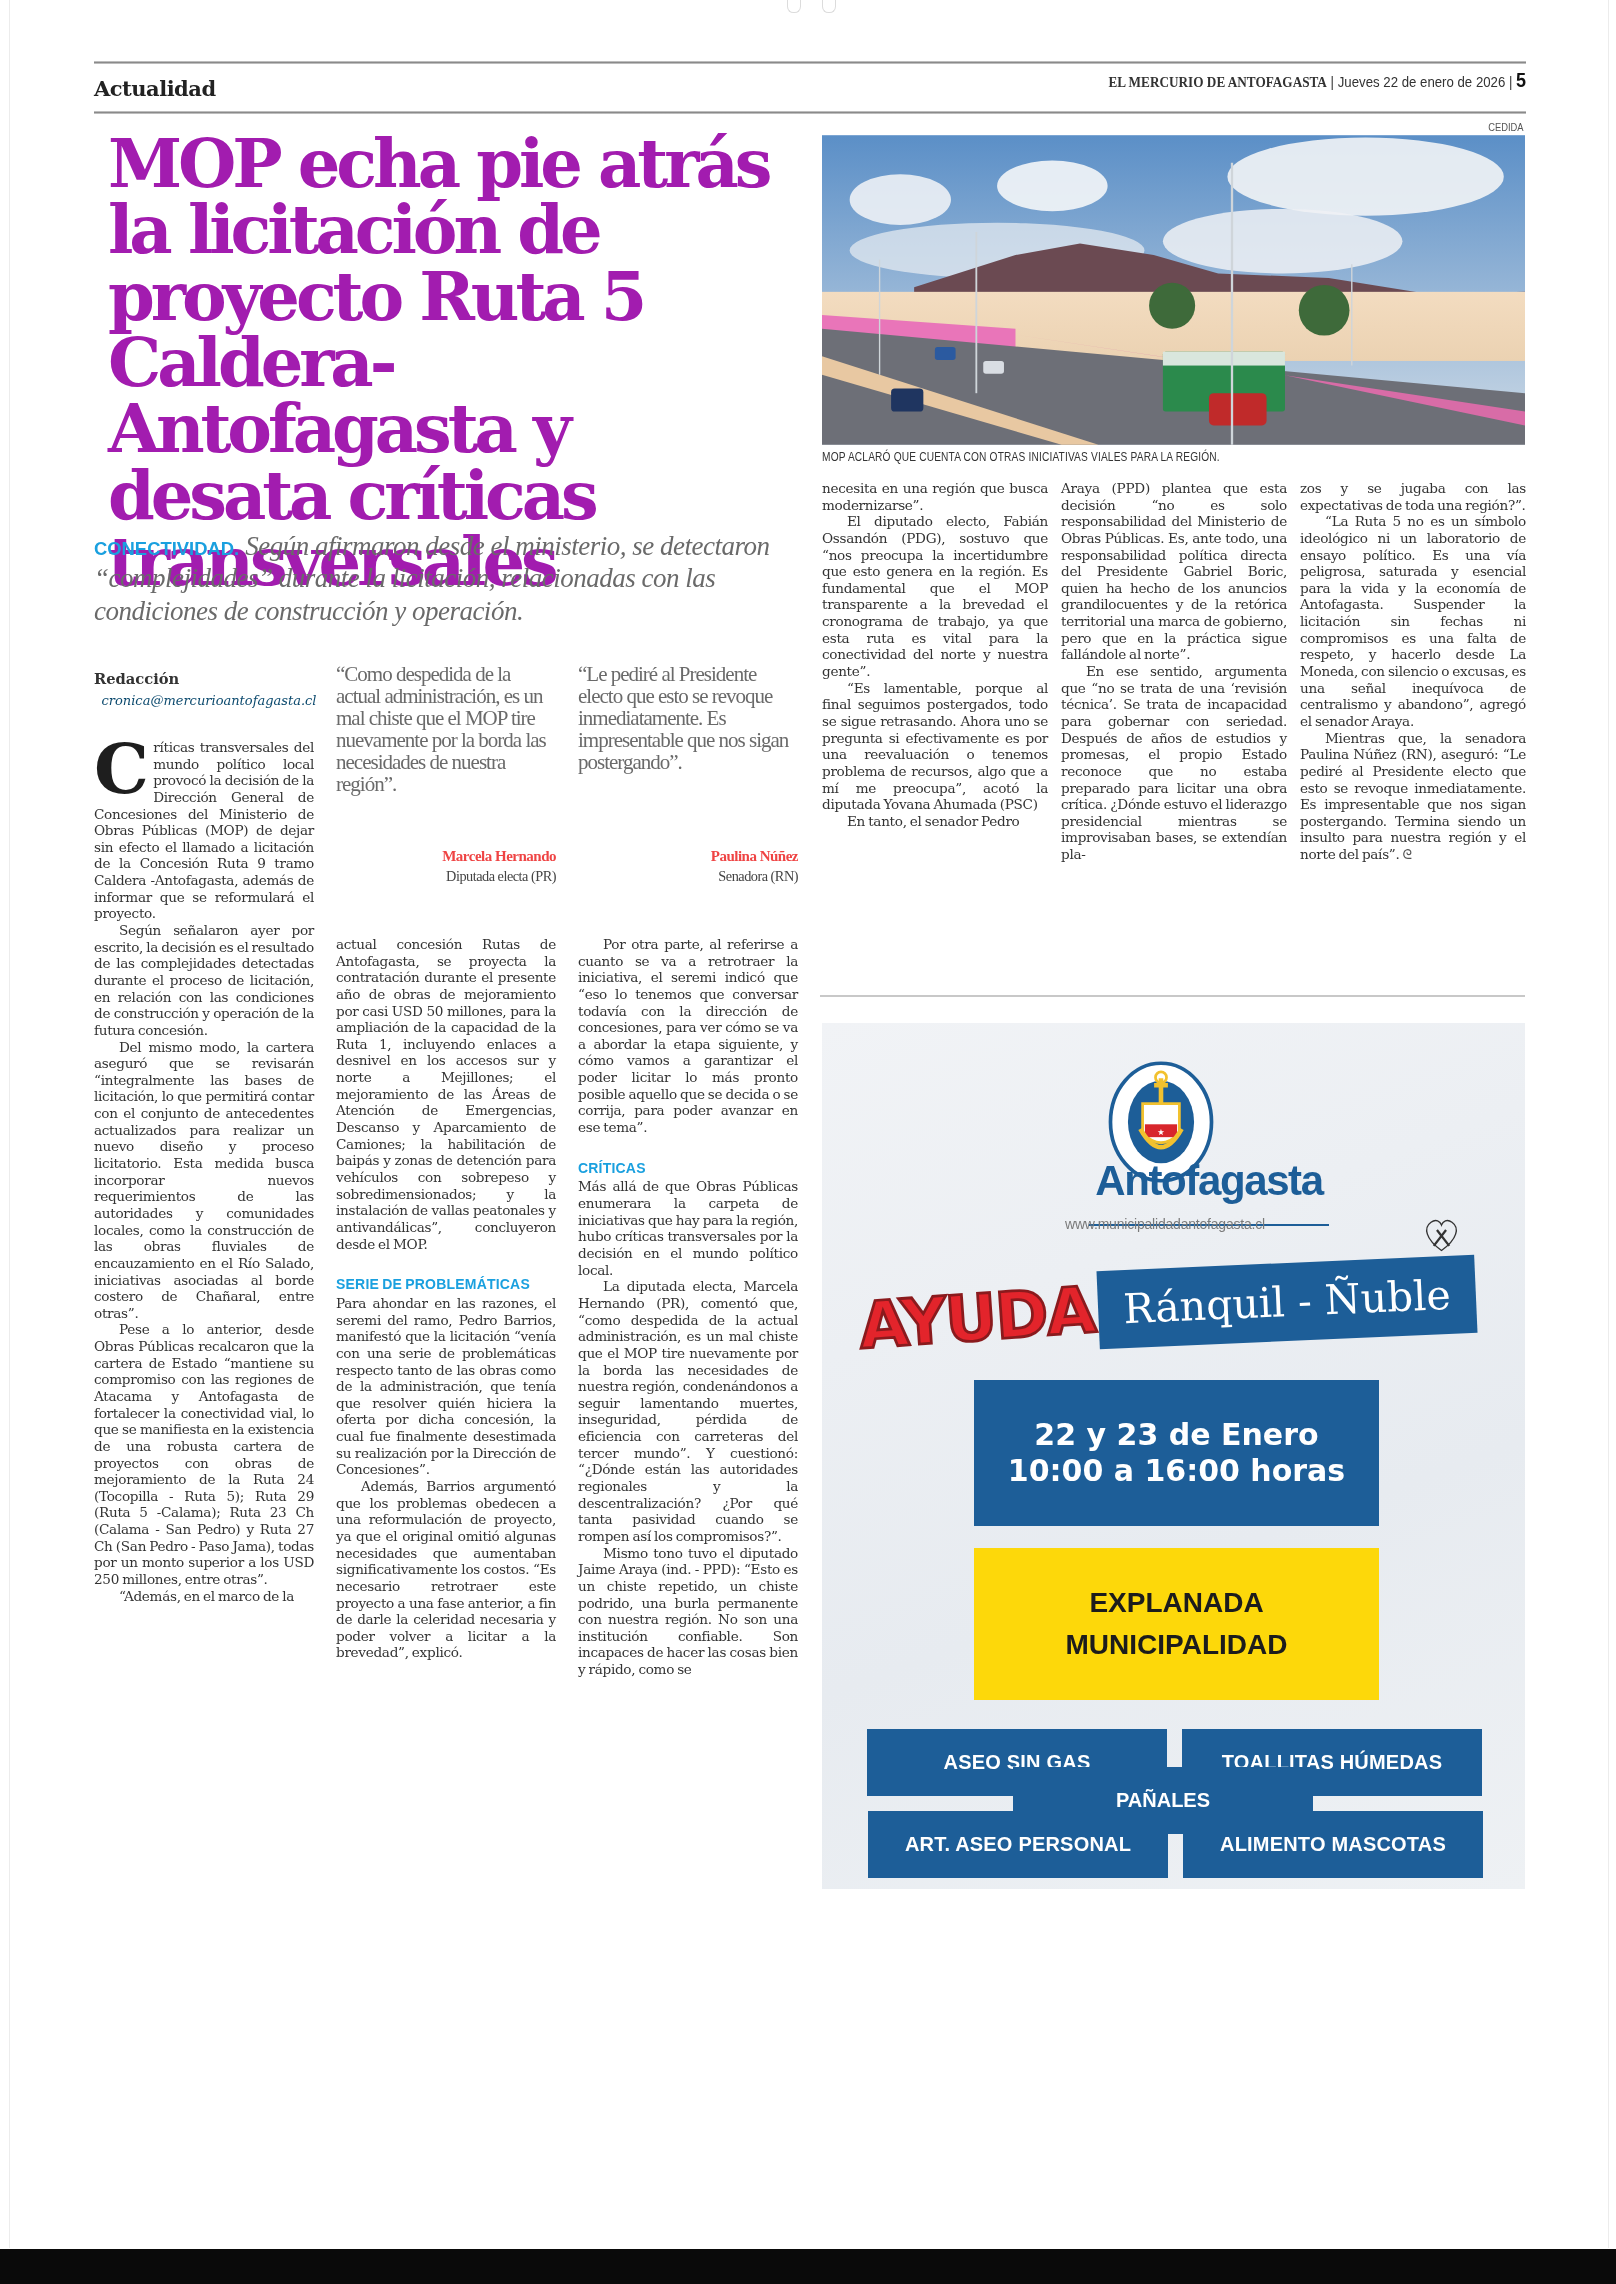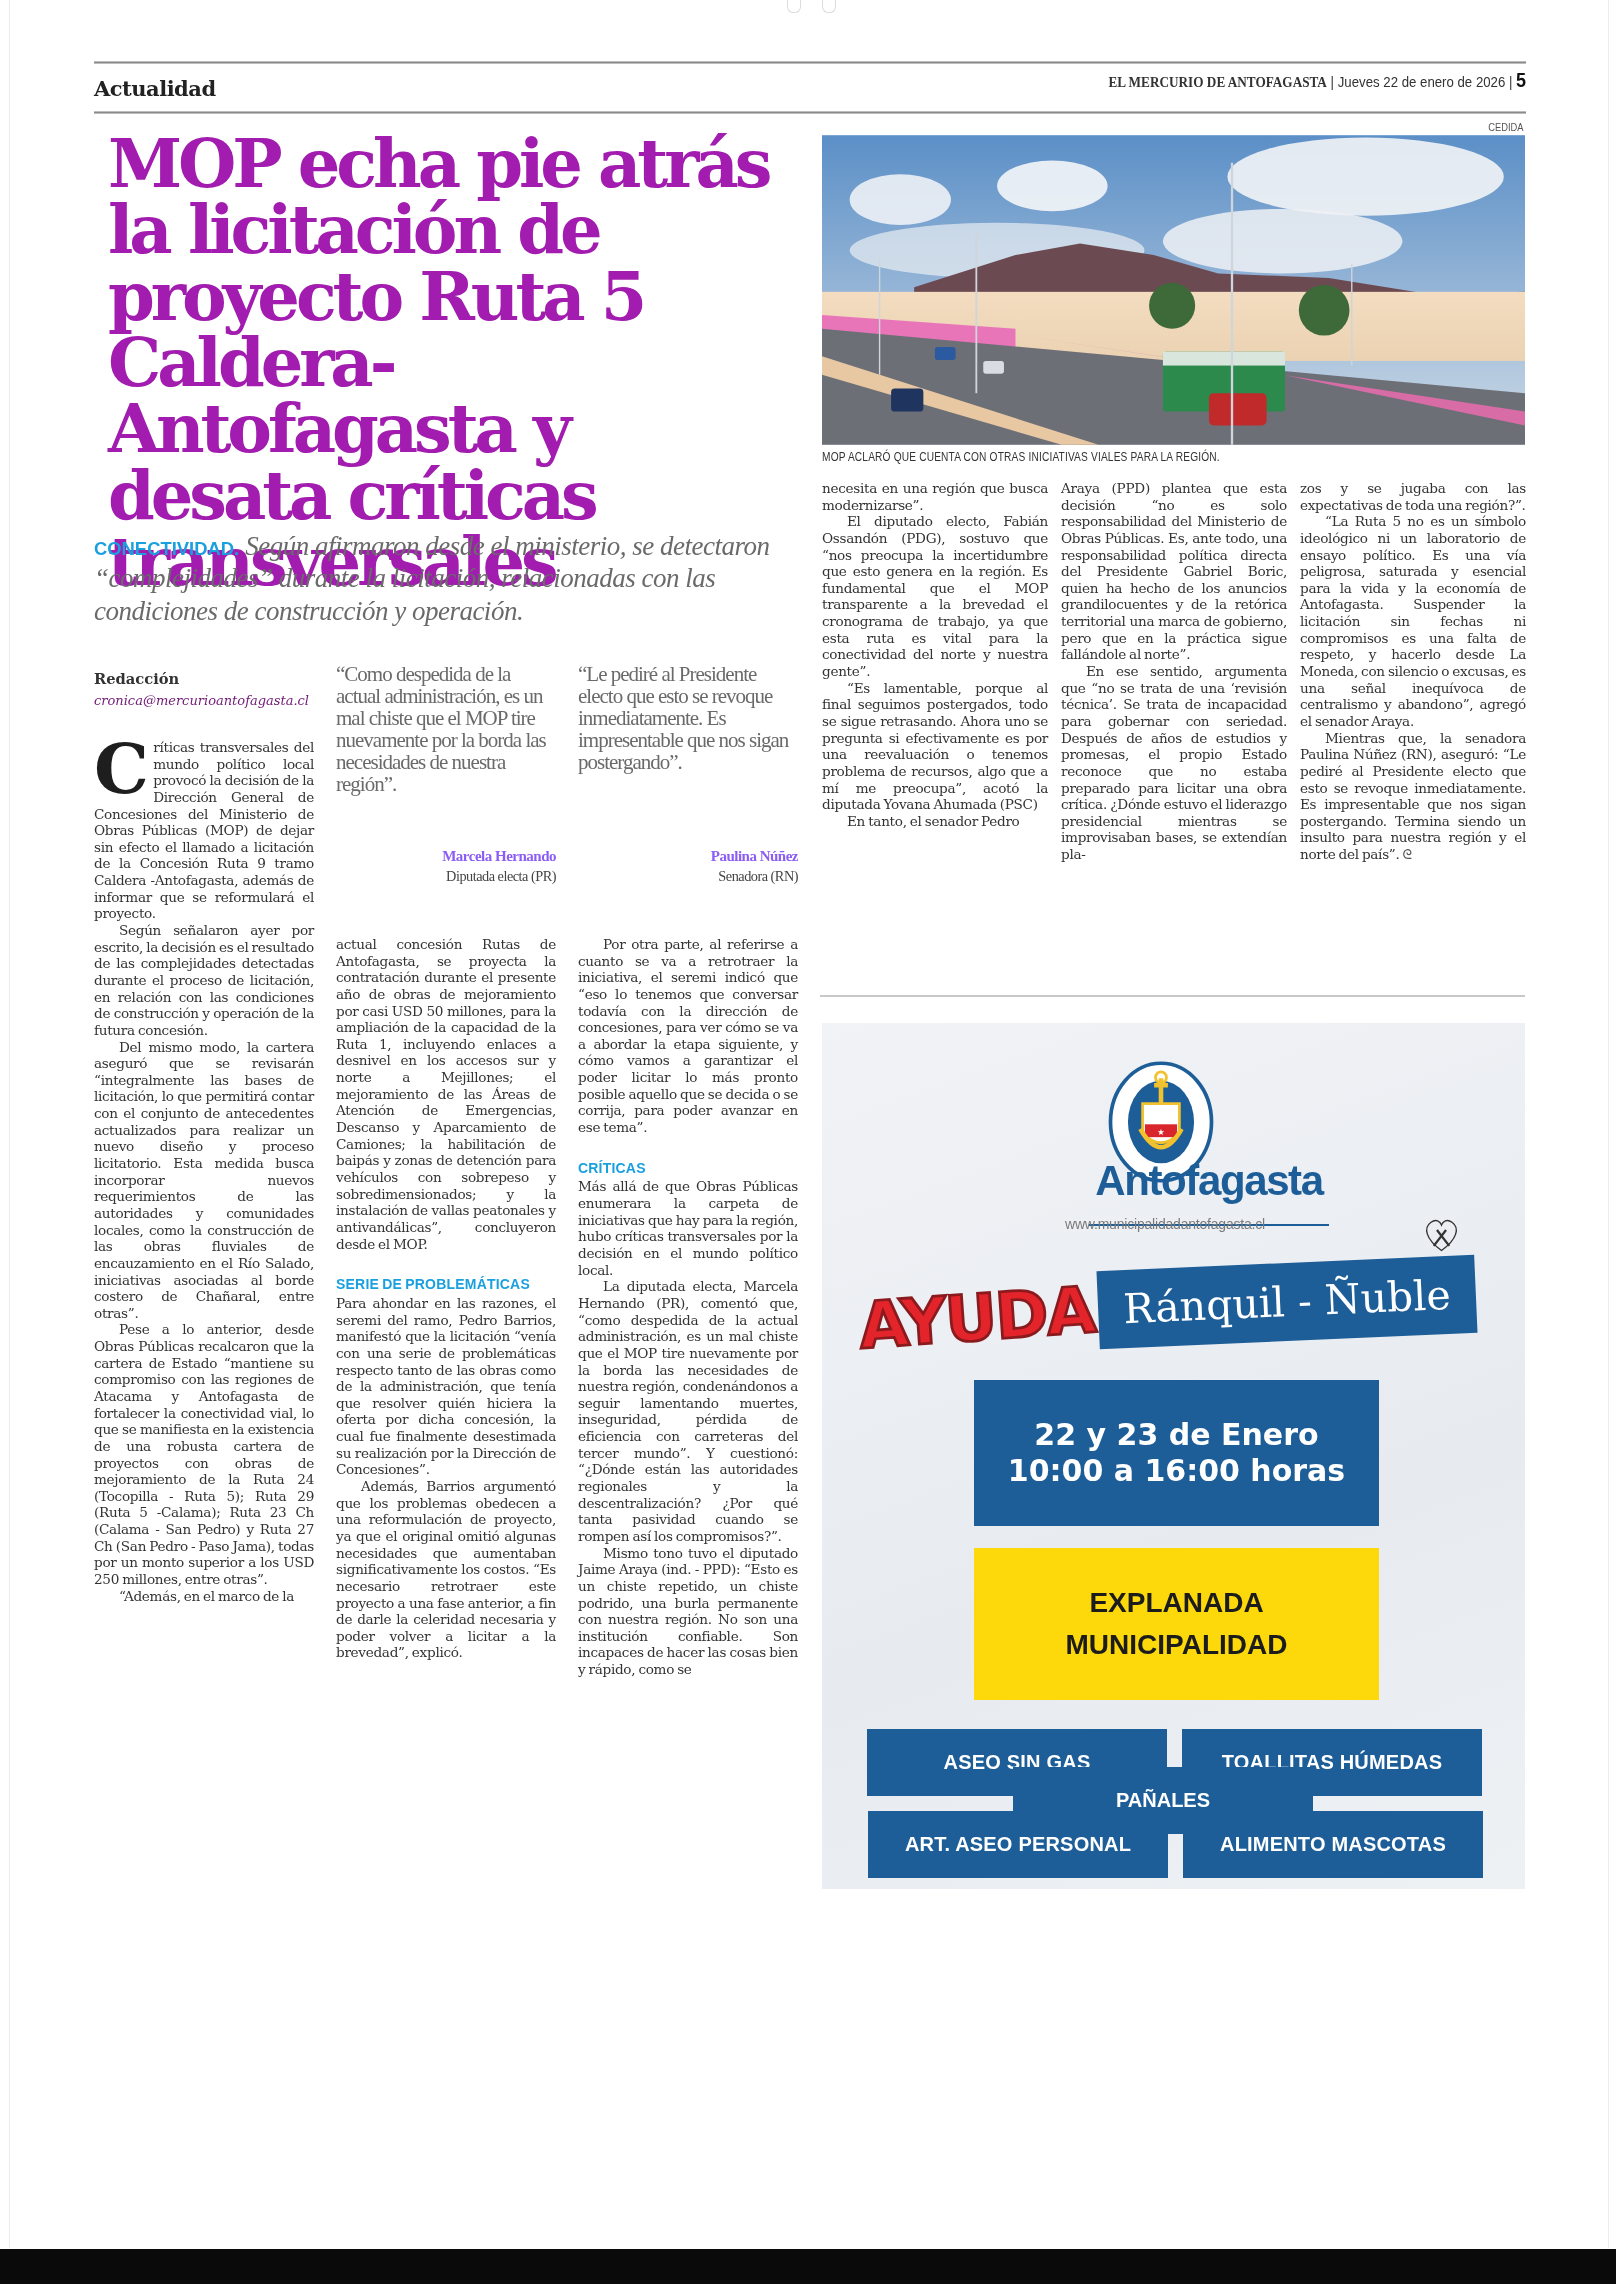--- a/index.html
+++ b/index.html
@@ -9,29 +9,29 @@
   .rule { position:absolute; left:94px; width:1432px; height:2.8px; background:linear-gradient(#d6d6d6,#8a8a8a,#d6d6d6); }
   .section { position:absolute; left:94px; top:76px; font:bold 21px "DejaVu Serif", serif; color:#222; letter-spacing:-0.5px; }
   .folio { position:absolute; right:90px; top:69px; font:14.7px "Liberation Sans", sans-serif; color:#333; white-space:nowrap; transform:scaleX(0.9); transform-origin:right center; }
   .folio .pub { font-family:"Liberation Serif", serif; font-weight:bold; }
   .folio .pageno { font-weight:bold; font-size:20px; color:#111; }
   .headline { position:absolute; left:108px; top:131px; width:691px; font:bold 67px/0.99 "DejaVu Serif", serif; color:#a21caf; letter-spacing:-4.1px; }
   .deck { position:absolute; left:94px; top:530px; width:709px; font:italic 27px/1.2 "Liberation Serif", serif; color:#6a6a6a; letter-spacing:-0.5px; }
   .deck .kicker { font:bold 18.4px "Liberation Sans", sans-serif; font-style:normal; color:#1aa0df; letter-spacing:0; }
   .byline { position:absolute; left:94px; top:670px; width:230px; }
   .byline .name { font:bold 14.7px "DejaVu Serif", serif; color:#333; }
-  .byline .mail { font:italic 13px "DejaVu Serif", serif; color:#701a75; margin-top:6.4px; }
+  .byline .mail { font:italic 13px "DejaVu Serif", serif; color:#0c4a6e; margin-top:6.4px;text-align:center; }
   .col { position:absolute; font:13.6px/1.225 "DejaVu Serif", serif; color:#333; text-align:justify; hyphens:manual; letter-spacing:-0.3px; word-spacing:-0.9px; }
   .col p { margin:0; text-indent:25px; }
   .col p.noind { text-indent:0; }
   .dropcap { float:left; font:bold 69px/0.82 "DejaVu Serif", serif; color:#1e1e1e; margin:1.8px 4.6px 0 0; }
   .subhead { font:bold 14px "Liberation Sans", sans-serif; color:#1aa0df; margin:24px 0 2.8px 0; letter-spacing:0.2px; }
   .pull { position:absolute; font:21px/1.05 "Liberation Serif", serif; color:#6a6a6a; letter-spacing:-1px; }
   .pull-attr { position:absolute; text-align:right; }
-  .pull-attr .who { font:bold 15px "Liberation Serif", serif; color:#8b5cf6; letter-spacing:-0.5px; }
+  .pull-attr .who { font:bold 15px "Liberation Serif", serif; color:#ef4444; letter-spacing:-0.5px; }
   .pull-attr .role { font:14.3px "Liberation Serif", serif; color:#444; margin-top:2.8px; letter-spacing:-0.5px; }
   .credit { position:absolute; right:92px; top:121px; font:11px "Liberation Sans", sans-serif; color:#555; transform:scaleX(0.85); transform-origin:right; }
   .photo { position:absolute; left:822px; top:135px; width:703px; height:310px; overflow:hidden; }
   .caption { position:absolute; left:822px; top:450px; font:12.4px "Liberation Sans", sans-serif; color:#333; letter-spacing:0.2px; transform:scaleX(0.82); transform-origin:left; white-space:nowrap; }
   .end-rule { position:absolute; left:820px; top:995px; width:705px; height:1.8px; background:#c8c8c8; }
   .ad { position:absolute; left:822px; top:1023px; width:703px; height:866px; background:linear-gradient(160deg,#f1f3f6,#e7ebf0 60%,#eef1f4); overflow:hidden; }
   .ad .seal { position:absolute; left:286px; top:37px; width:106px; height:124px; }
   .ad .brand { position:absolute; left:223px; top:134px; width:240px; text-align:center; font:bold 42px "Liberation Sans", sans-serif; color:#1d5e98; letter-spacing:-1.4px; border-bottom:2.3px solid #1d5e98; padding-bottom:19px;margin-left:44px; }
   .ad .url { position:absolute; left:223px; top:193px; width:240px; text-align:center; font:14px "Liberation Sans", sans-serif; color:#7a7a7a; letter-spacing:-0.2px; }
   .ad .hands { position:absolute; left:599px; top:191px; width:41px; height:41px; }

